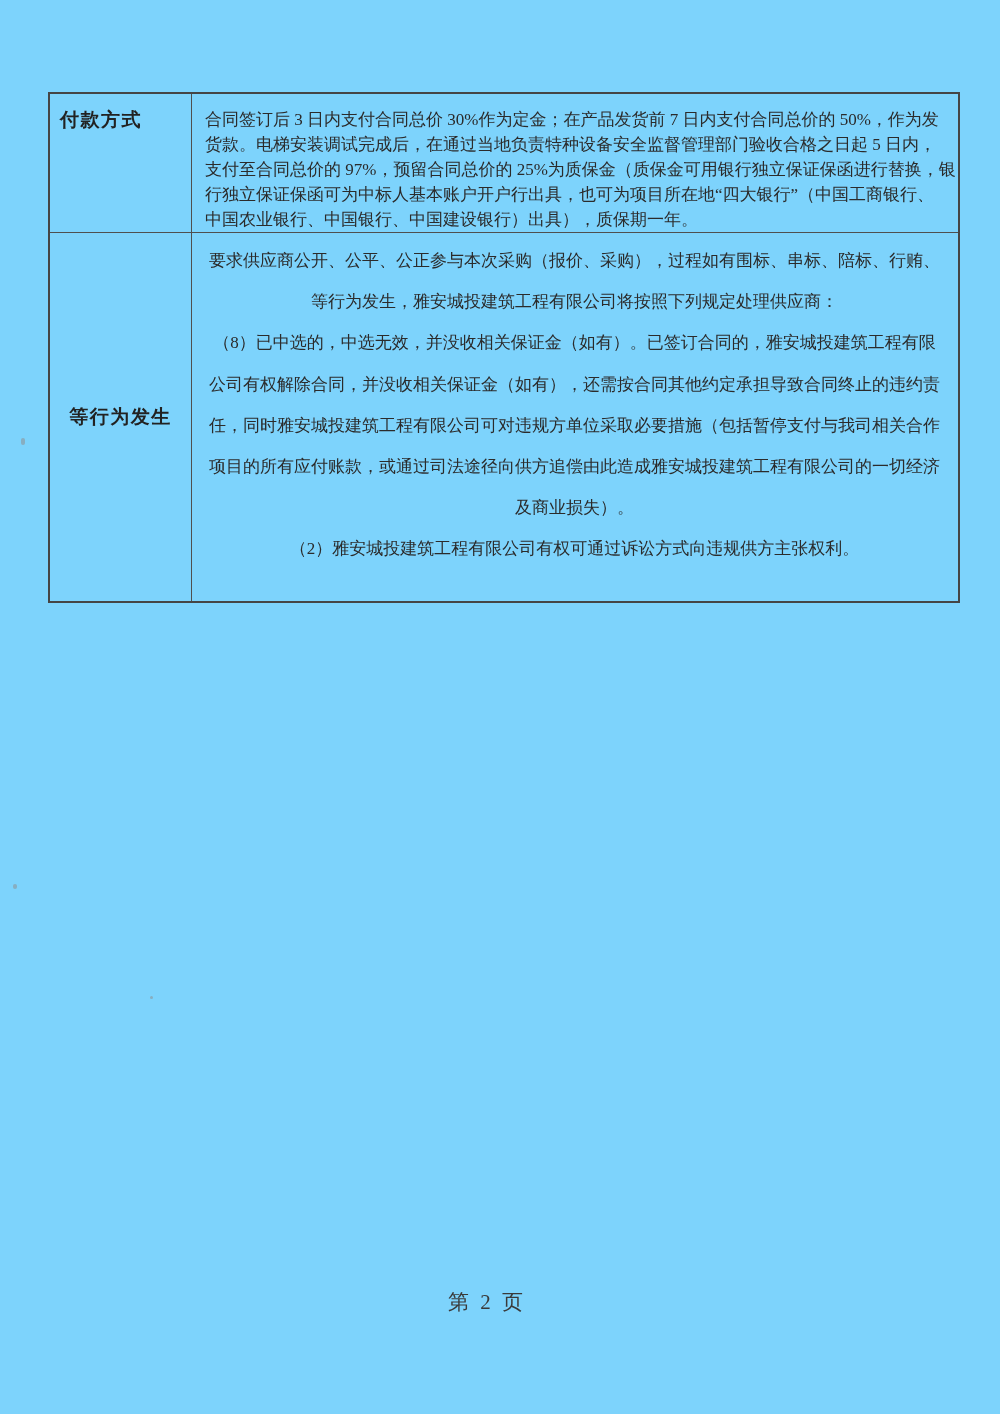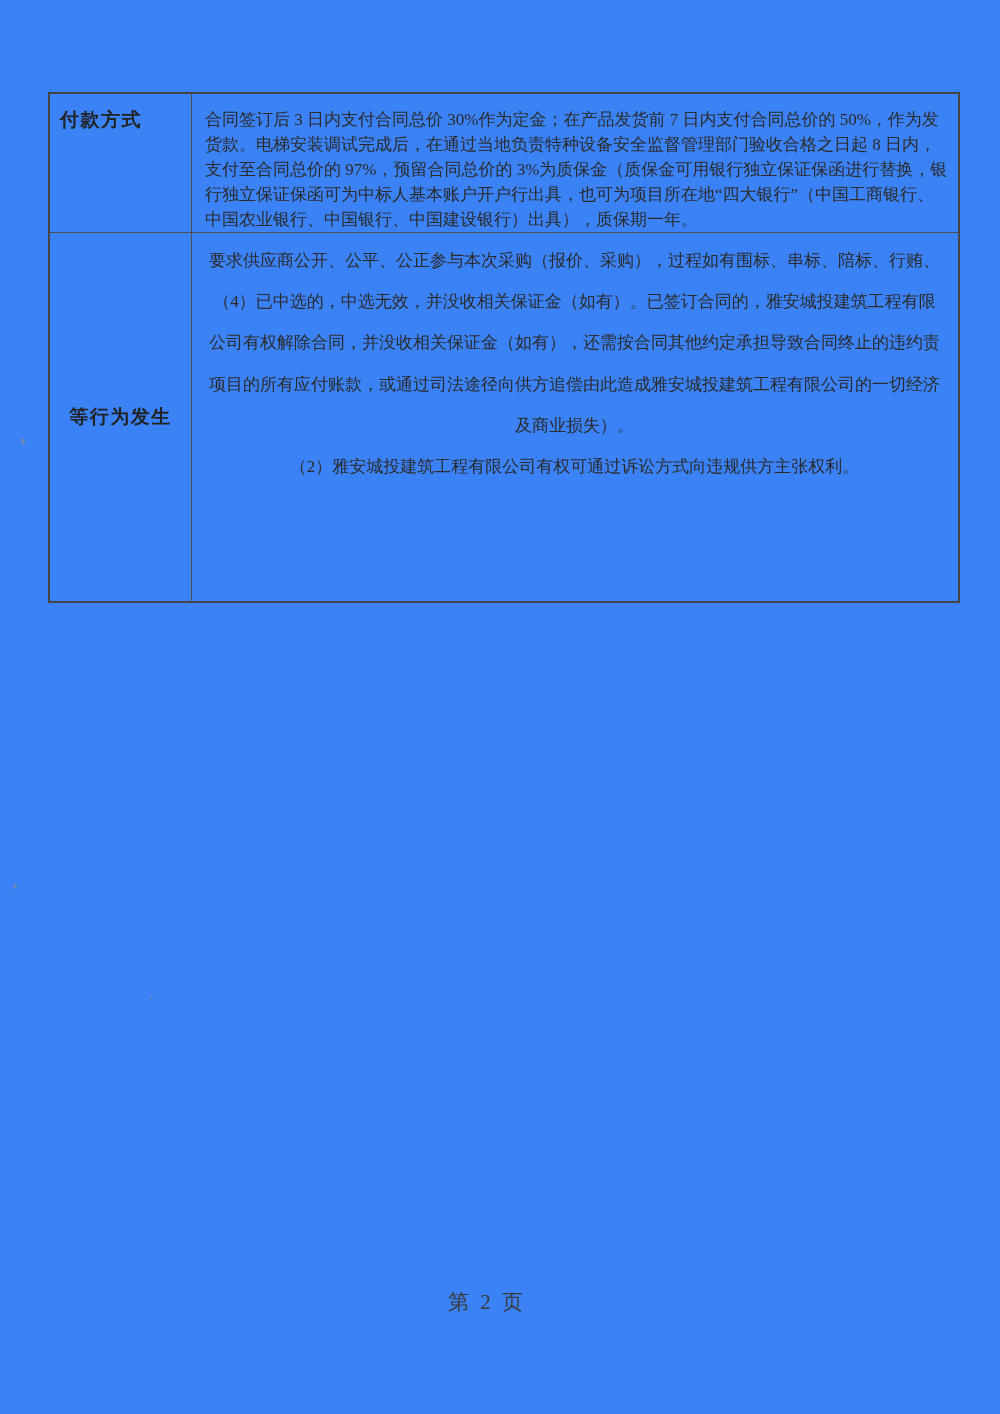--- a/index.html
+++ b/index.html
@@ -4,21 +4,21 @@
 <style>
   html, body {
     margin: 0;
     padding: 0;
     background: #ffffff;
   }
   .page {
     position: relative;
     width: 1000px;
     height: 1414px;
-    background: #3b82f6;
+    background: #7dd3fc;
     font-family: "Liberation Serif", "DejaVu Serif", serif;
     color: #2b2b2b;
     overflow: hidden;
   }
   .doc-table {
     position: absolute;
     left: 48px;
     top: 92px;
     width: 912px;
     height: 511px;
@@ -96,33 +96,35 @@
 
 <div class="page">
 
   <div class="doc-table">
 
     <div class="cell label-cell top-align row-divider">
       <span>付款方式</span>
     </div>
     <div class="cell content-cell tight row-divider">
       <div class="text-line">合同签订后 3 日内支付合同总价 30%作为定金；在产品发货前 7 日内支付合同总价的 50%，作为发</div>
-      <div class="text-line">货款。电梯安装调试完成后，在通过当地负责特种设备安全监督管理部门验收合格之日起 8 日内，</div>
-      <div class="text-line">支付至合同总价的 97%，预留合同总价的 3%为质保金（质保金可用银行独立保证保函进行替换，银</div>
+      <div class="text-line">货款。电梯安装调试完成后，在通过当地负责特种设备安全监督管理部门验收合格之日起 5 日内，</div>
+      <div class="text-line">支付至合同总价的 97%，预留合同总价的 25%为质保金（质保金可用银行独立保证保函进行替换，银</div>
       <div class="text-line">行独立保证保函可为中标人基本账户开户行出具，也可为项目所在地“四大银行”（中国工商银行、</div>
       <div class="text-line">中国农业银行、中国银行、中国建设银行）出具），质保期一年。</div>
     </div>
 
     <div class="cell label-cell center-align">
       <span>等行为发生</span>
     </div>
     <div class="cell content-cell loose">
       <div class="text-line">要求供应商公开、公平、公正参与本次采购（报价、采购），过程如有围标、串标、陪标、行贿、</div>
-      <div class="text-line">（4）已中选的，中选无效，并没收相关保证金（如有）。已签订合同的，雅安城投建筑工程有限</div>
+      <div class="text-line">等行为发生，雅安城投建筑工程有限公司将按照下列规定处理供应商：</div>
+      <div class="text-line">（8）已中选的，中选无效，并没收相关保证金（如有）。已签订合同的，雅安城投建筑工程有限</div>
       <div class="text-line">公司有权解除合同，并没收相关保证金（如有），还需按合同其他约定承担导致合同终止的违约责</div>
+      <div class="text-line">任，同时雅安城投建筑工程有限公司可对违规方单位采取必要措施（包括暂停支付与我司相关合作</div>
       <div class="text-line">项目的所有应付账款，或通过司法途径向供方追偿由此造成雅安城投建筑工程有限公司的一切经济</div>
       <div class="text-line">及商业损失）。</div>
       <div class="text-line">（2）雅安城投建筑工程有限公司有权可通过诉讼方式向违规供方主张权利。</div>
     </div>
 
   </div>
 
   <div class="scan-artifact artifact-1"></div>
   <div class="scan-artifact artifact-2"></div>
   <div class="scan-artifact artifact-3"></div>

